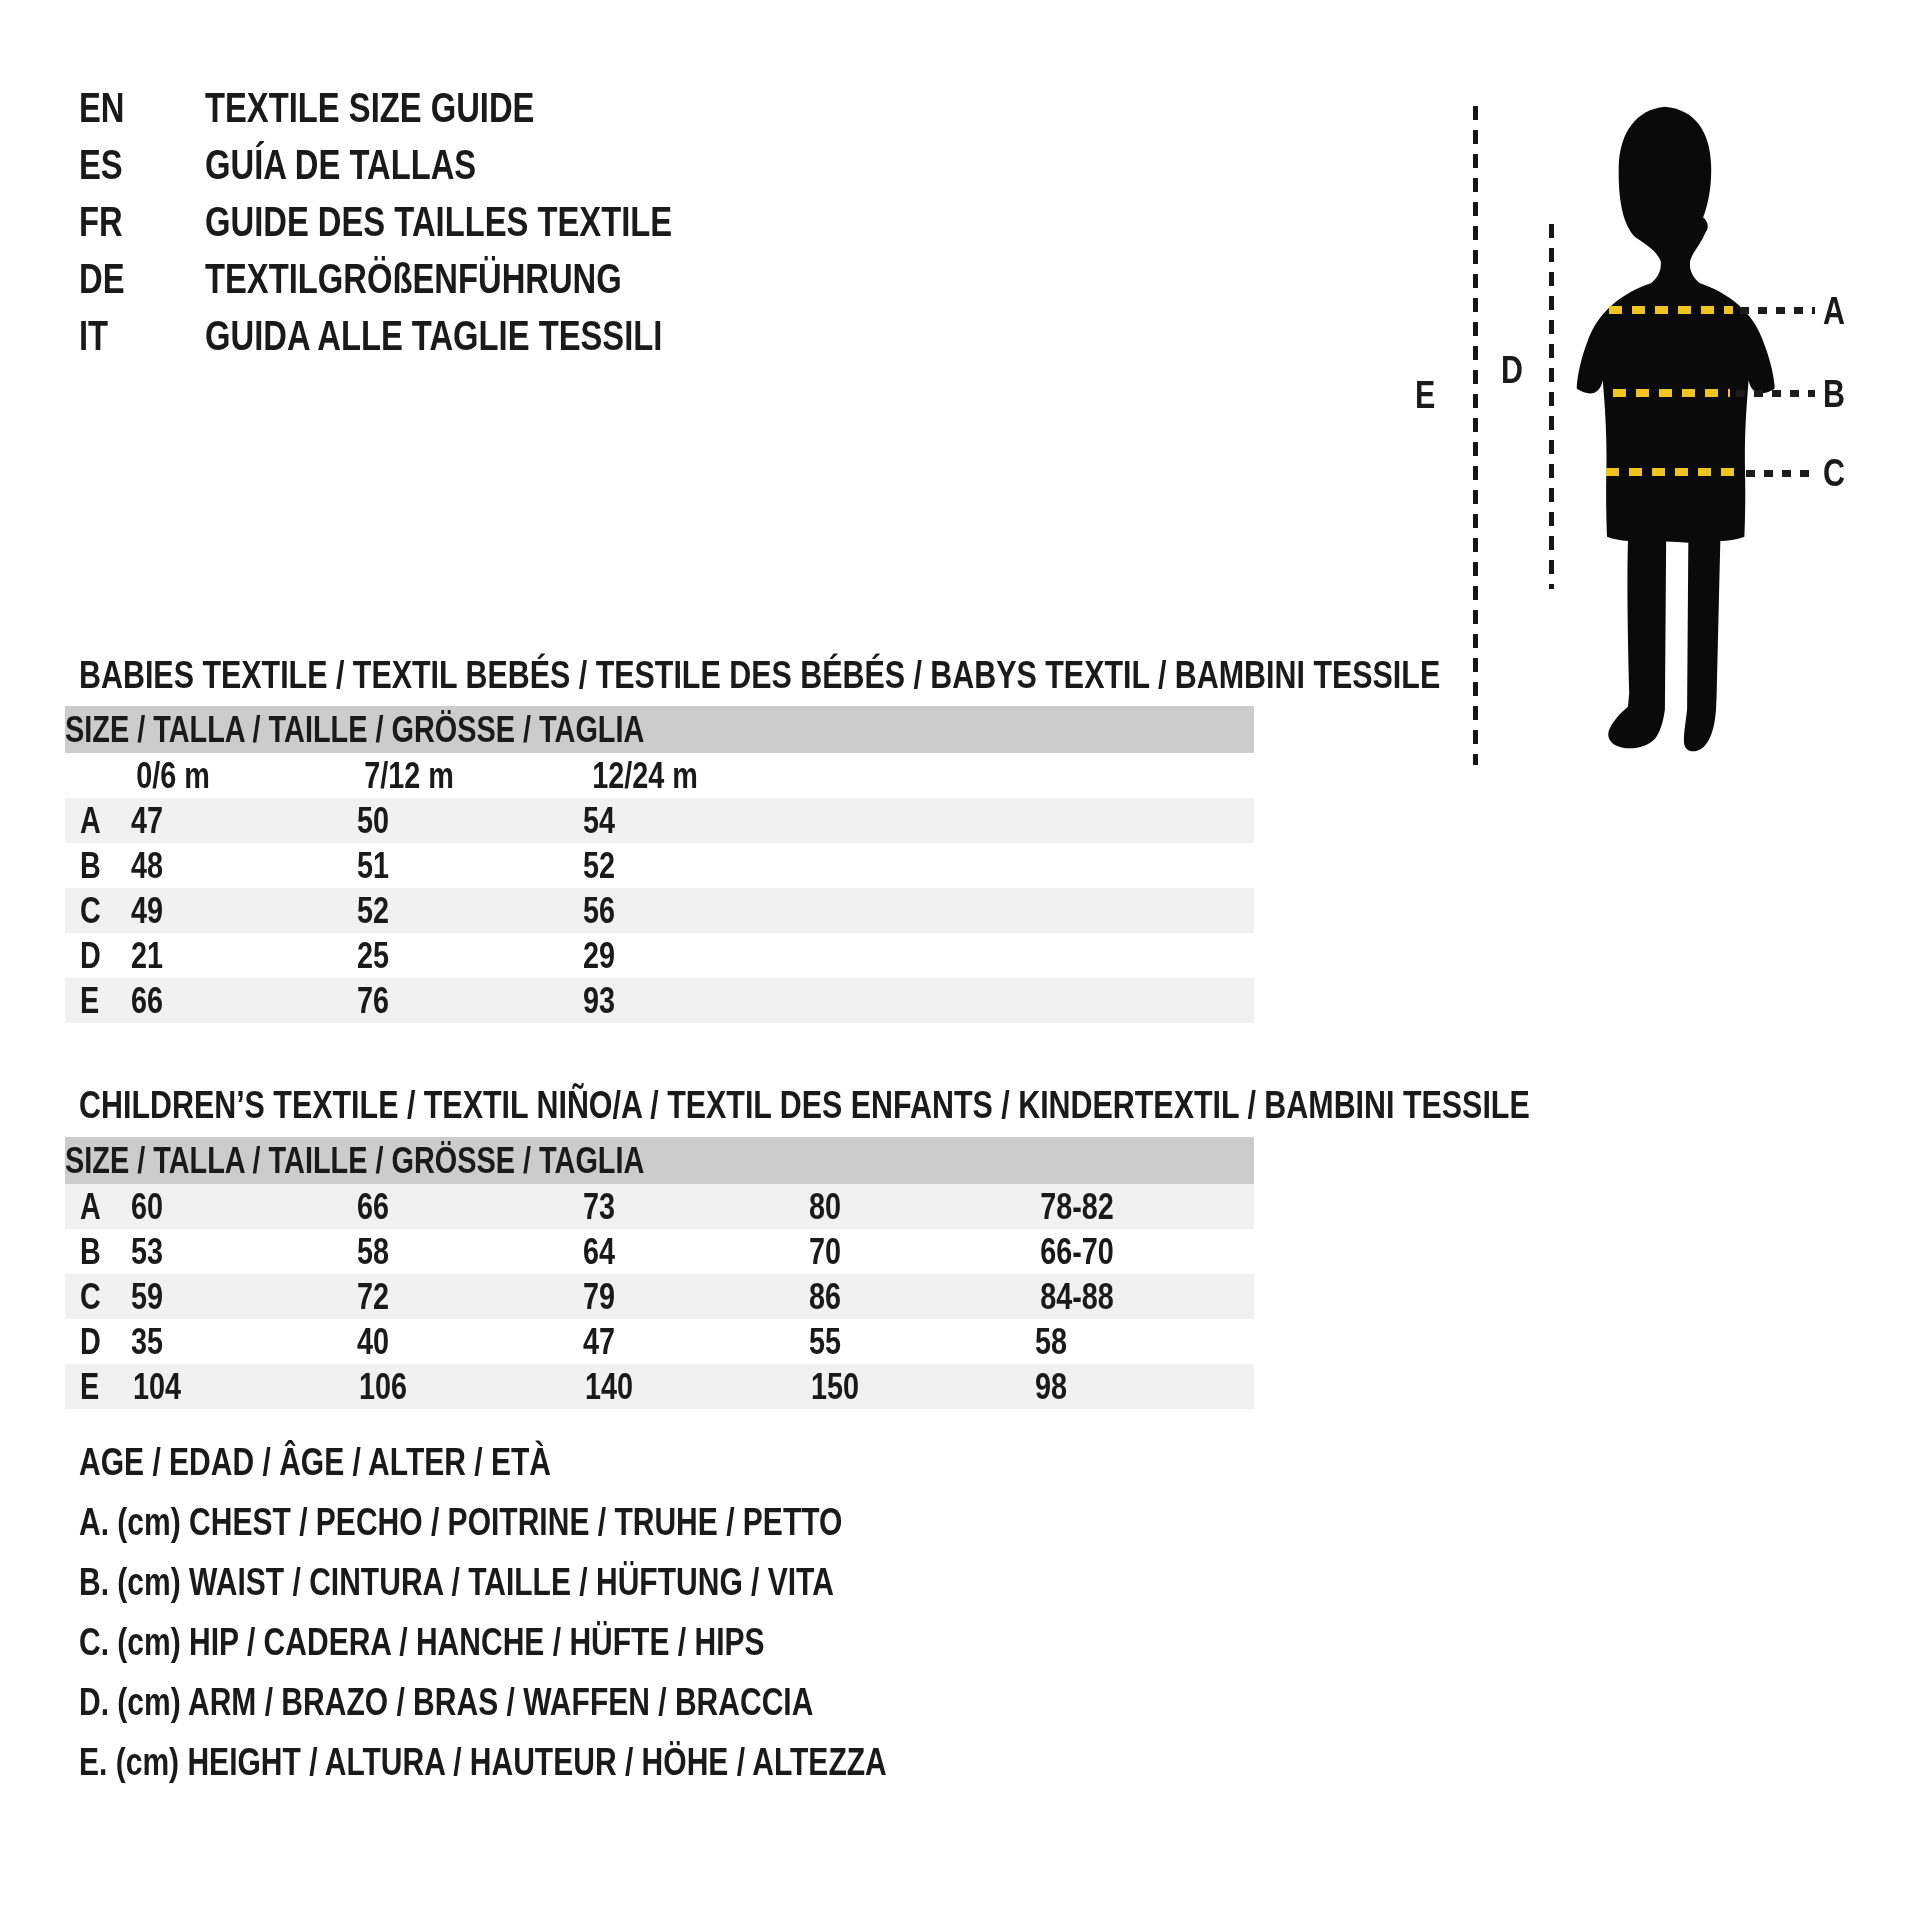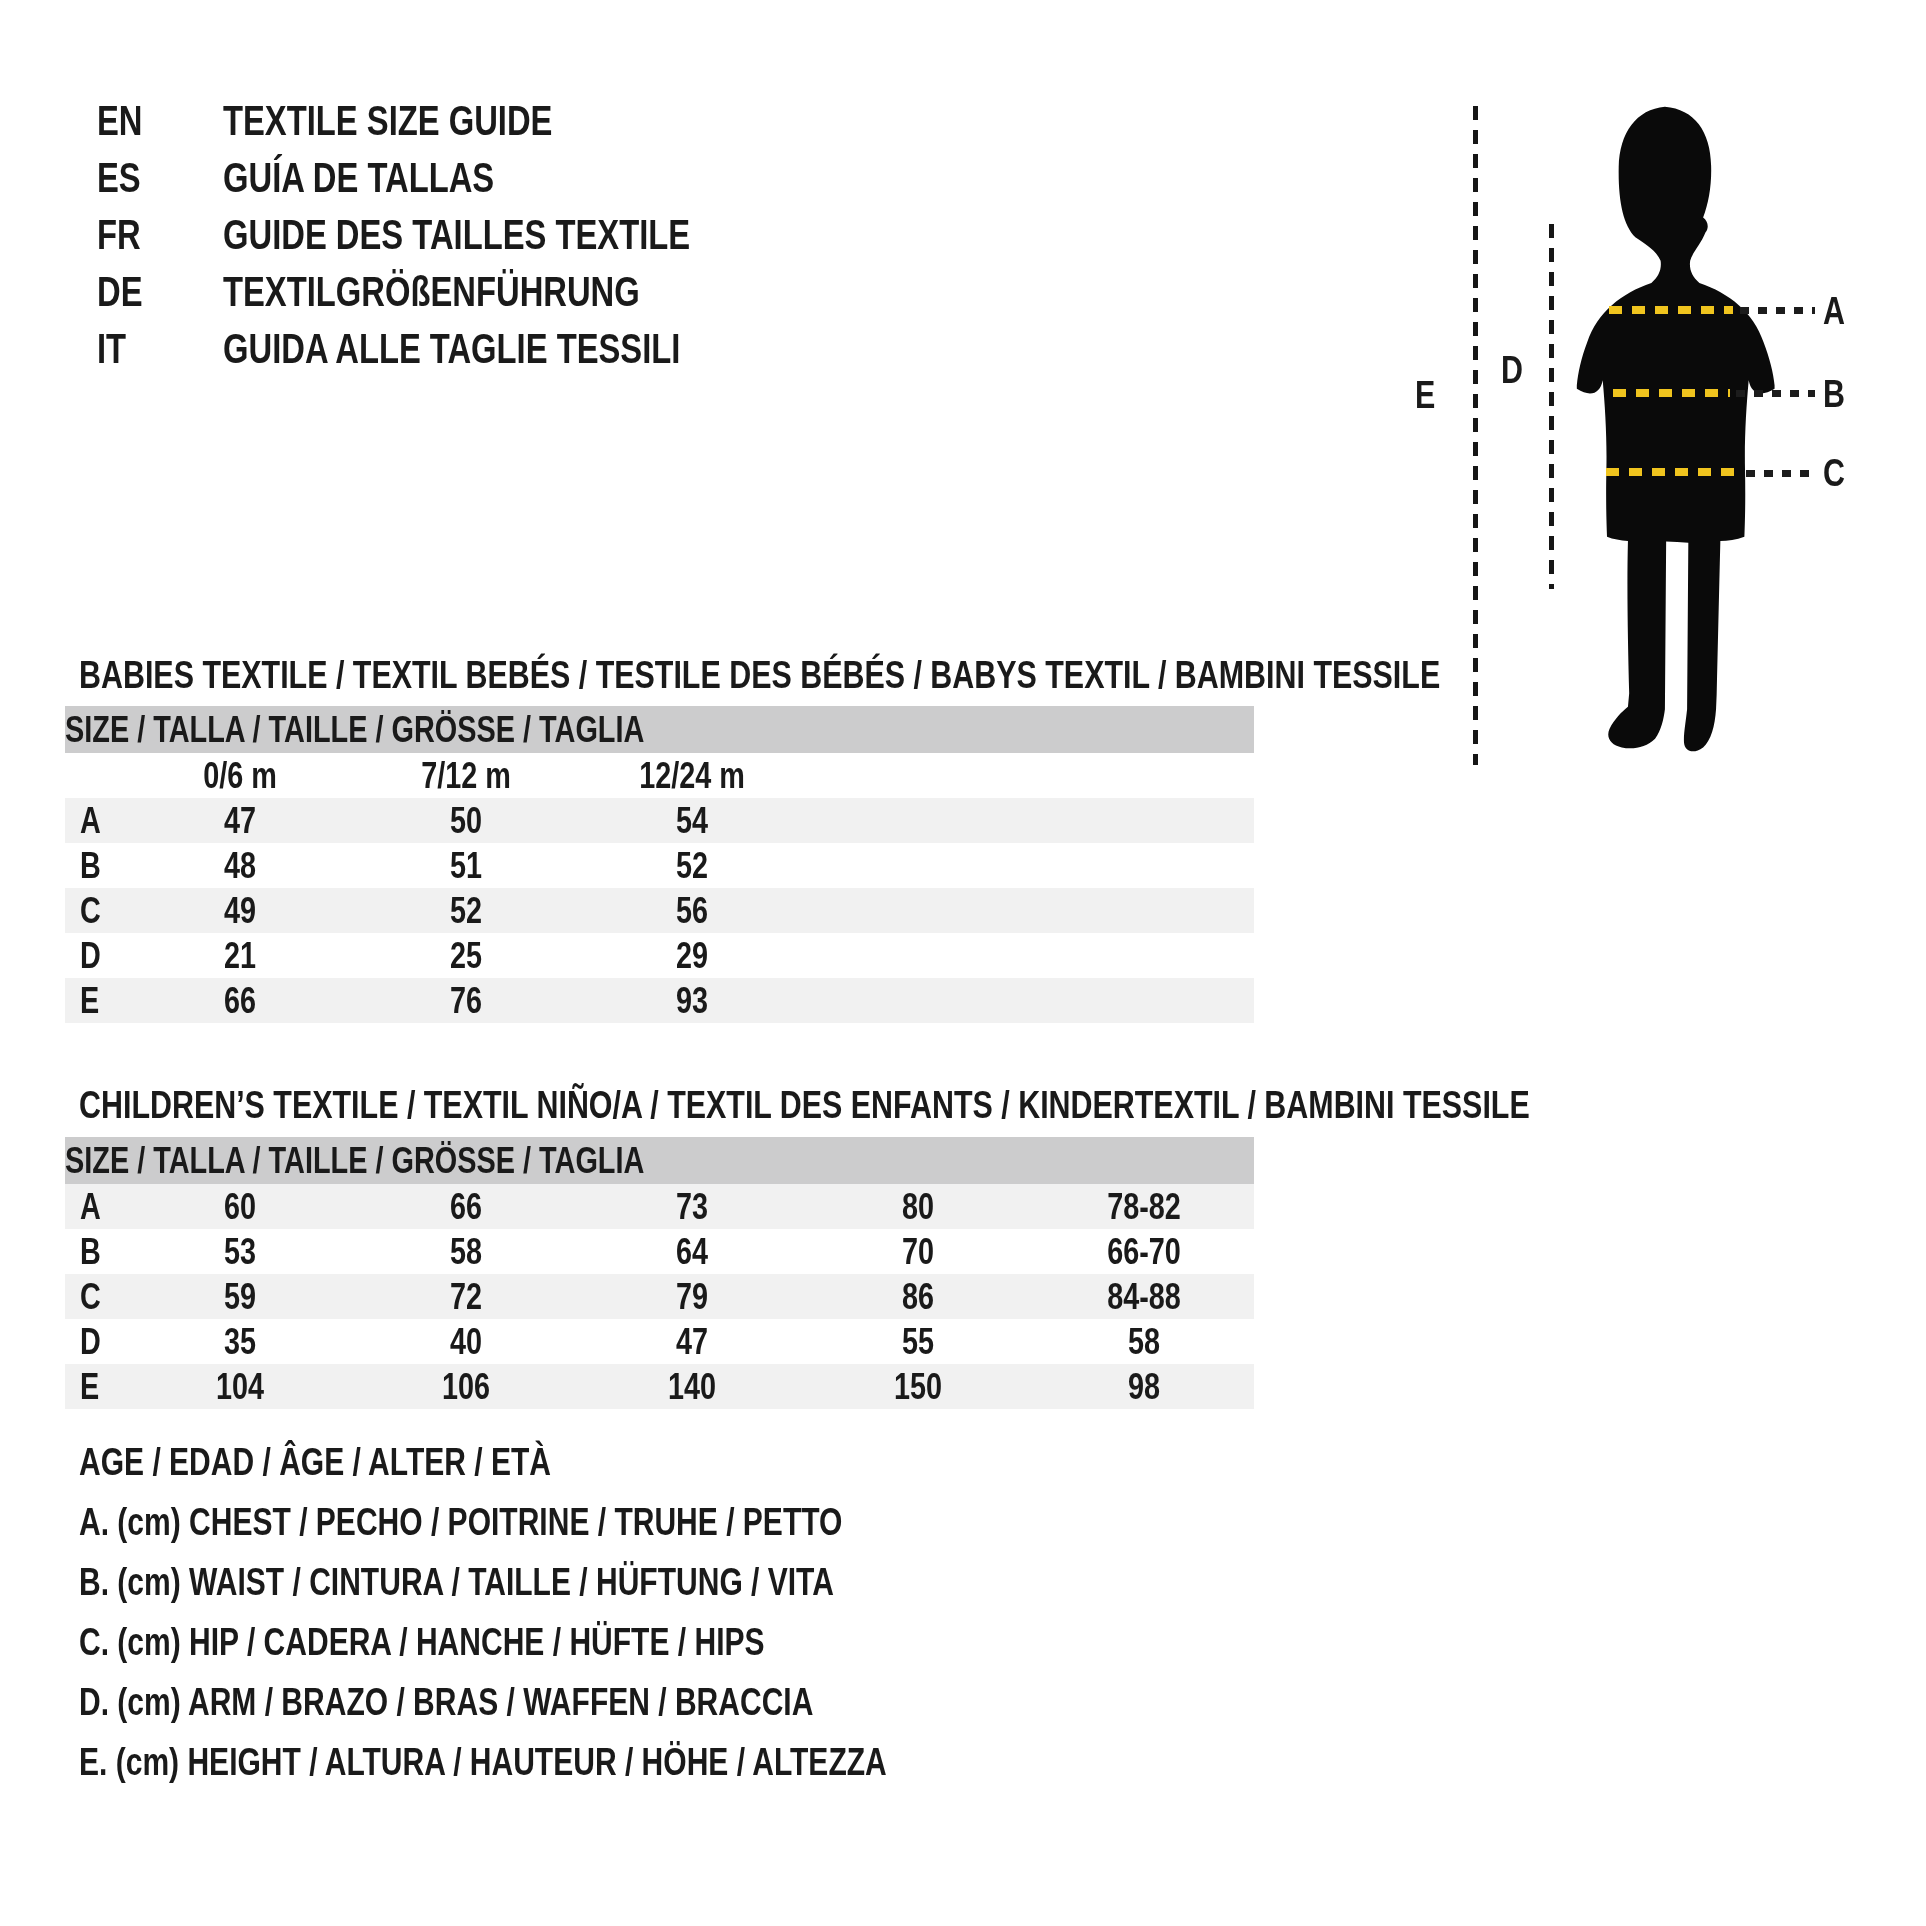--- a/index.html
+++ b/index.html
@@ -18,38 +18,38 @@
     font-weight:700;
     color:var(--text-color);
     overflow:hidden;
   }
   .abs{position:absolute;}
   .condensed{display:inline-block;transform:scaleX(0.78);transform-origin:0 50%;white-space:nowrap;}
   .cx{display:inline-block;transform:scaleX(0.80);transform-origin:50% 50%;white-space:nowrap;}
   .cl{display:inline-block;transform:scaleX(0.80);transform-origin:0 50%;white-space:nowrap;}
 
   
-  .lang-list{left:79px;top:92px;width:1294px;margin-left:18px;}
+  .lang-list{left:79px;top:79px;width:1294px;}
   .lang-row{display:flex;height:57px;align-items:center;font-size:42px;}
   .lang-code{width:126px;flex:0 0 126px;}
 
   
   .vdash{width:5px;background:repeating-linear-gradient(180deg,#161616 0 13.6px,transparent 13.6px 24px);}
   .hdash-y{height:8px;background:repeating-linear-gradient(90deg,var(--measure-line-yellow) 0 13px,transparent 13px 23px);}
   .hdash-k{height:6.8px;background:repeating-linear-gradient(90deg,#1c1c1c 0 9.2px,transparent 9.2px 18px);}
   .fig-label{font-size:39px;line-height:39px;}
 
   
   .section-title{font-size:39px;line-height:39px;white-space:nowrap;margin-top:10px;}
   .size-bar{width:1189px;height:47px;background:var(--header-bar-bg);display:flex;align-items:center;padding-left:0;font-size:37px;}
   .grid-b{display:grid;grid-template-columns:62px 226px 226px 226px;width:1189px;}
   .grid-c{display:grid;grid-template-columns:62px 226px 226px 226px 226px 226px;width:1189px;}
   .trow{height:45px;}
   .striped{background:var(--row-stripe-bg);}
-  .cell{display:flex;align-items:center;justify-content:center;font-size:36px;}
+  .cell{display:flex;align-items:center;justify-content:flex-start;font-size:36px;}
   .cell.lab{justify-content:flex-start;padding-left:15.4px;}
   .subhead .cell{font-size:36px;}
 
   
   .legend{left:79px;top:1432px;}
   .legend-line{height:60px;line-height:60px;font-size:38px;}
   .legend-line .condensed{transform:scaleX(0.79);}
 </style>
 </head>
 <body>

